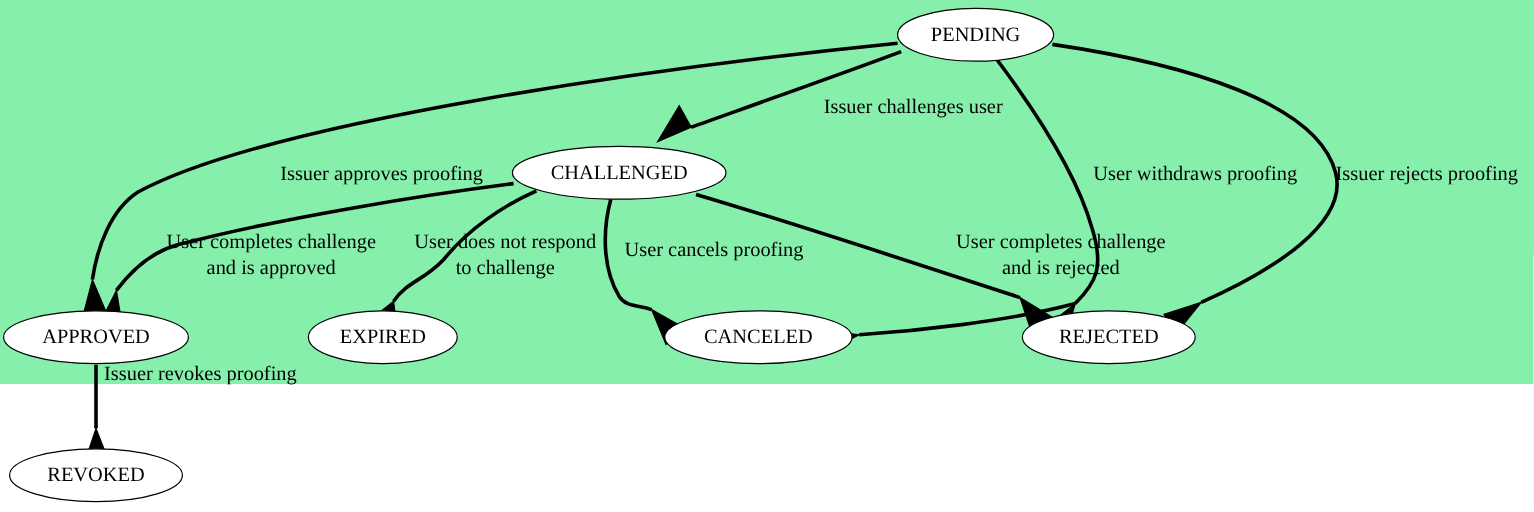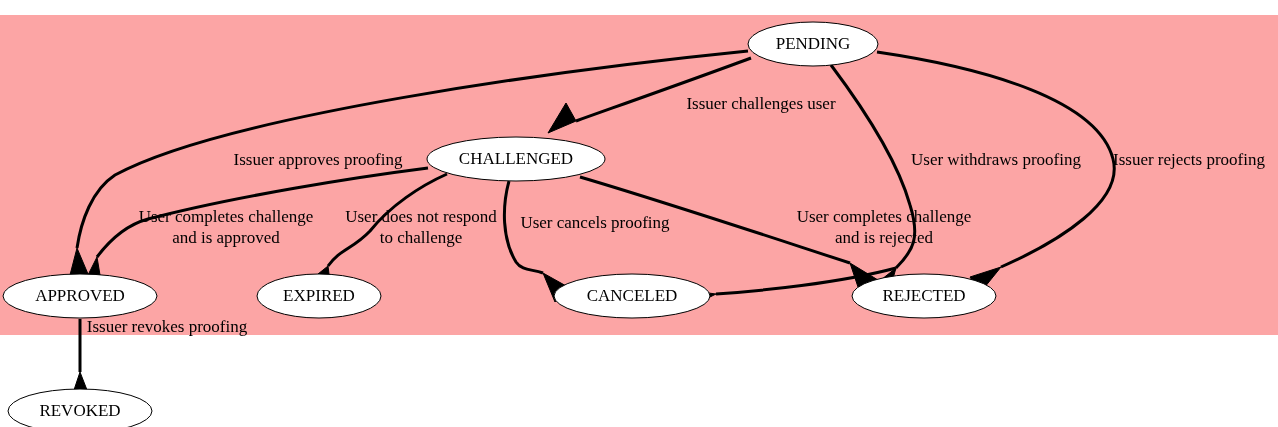--- a/index.html
+++ b/index.html
@@ -11,22 +11,21 @@
   body {
     width: 1278px;
     height: 427px;
     overflow: hidden;
     font-family: "Liberation Serif", "DejaVu Serif", serif;
   }
   #graph-root {
     position: relative;
     width: 1278px;
     height: 320px;
-    background: #fca5a5;
-    margin-top: 15px;
+    background: #86efac;
   }
   svg#state-graph {
     display: block;
     width: 1278px;
     height: 427px;
   }
   .node-ellipse {
     fill: #ffffff;
     stroke: #000000;
     stroke-width: 1;

